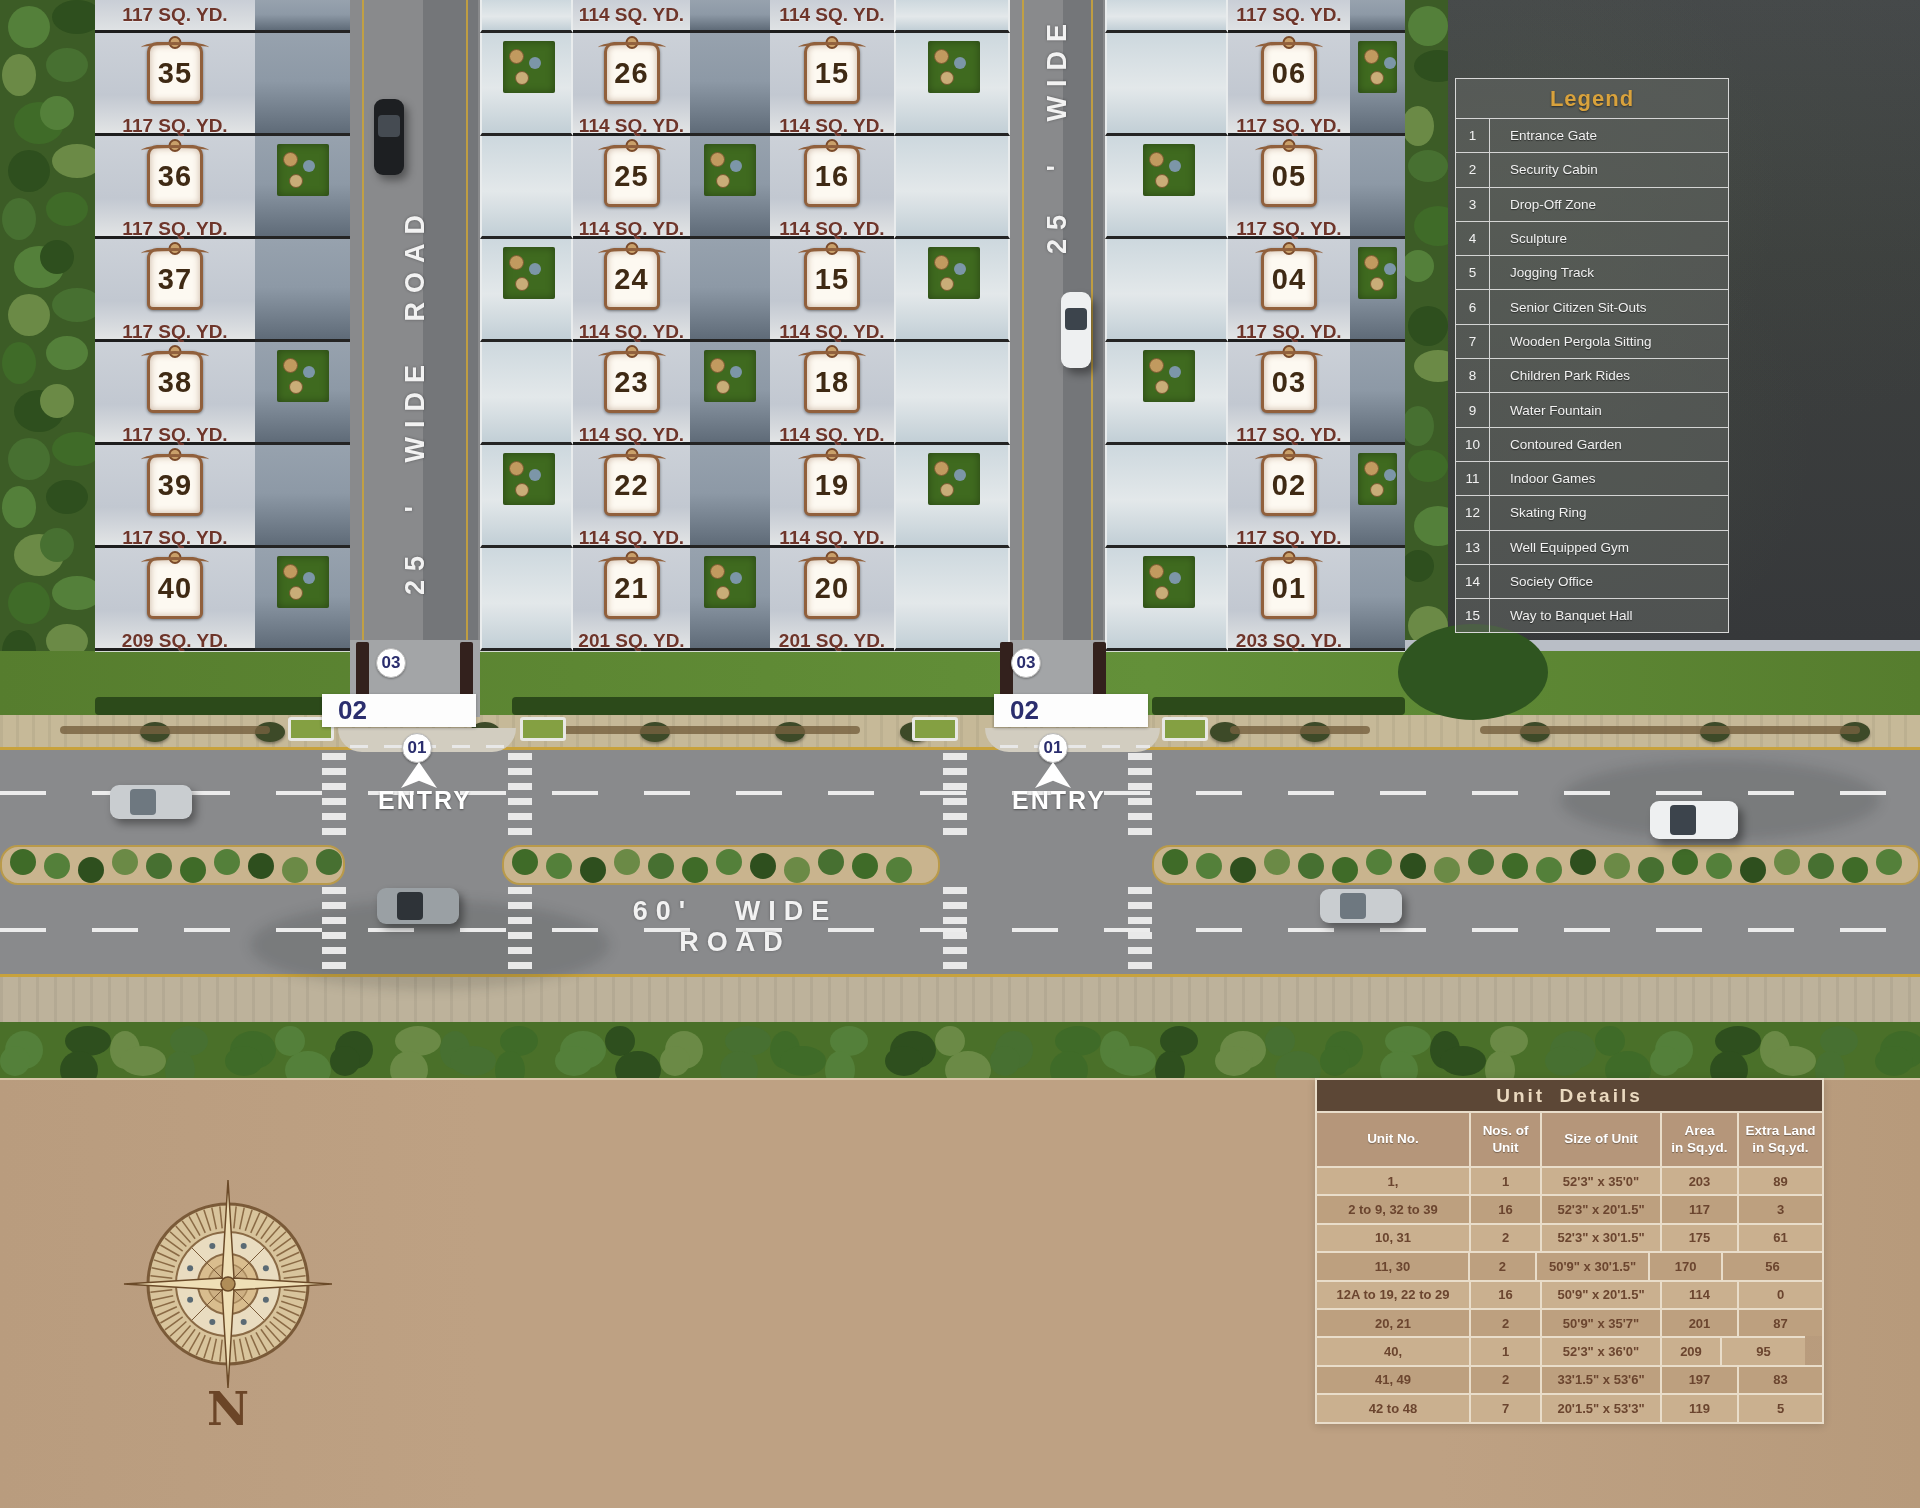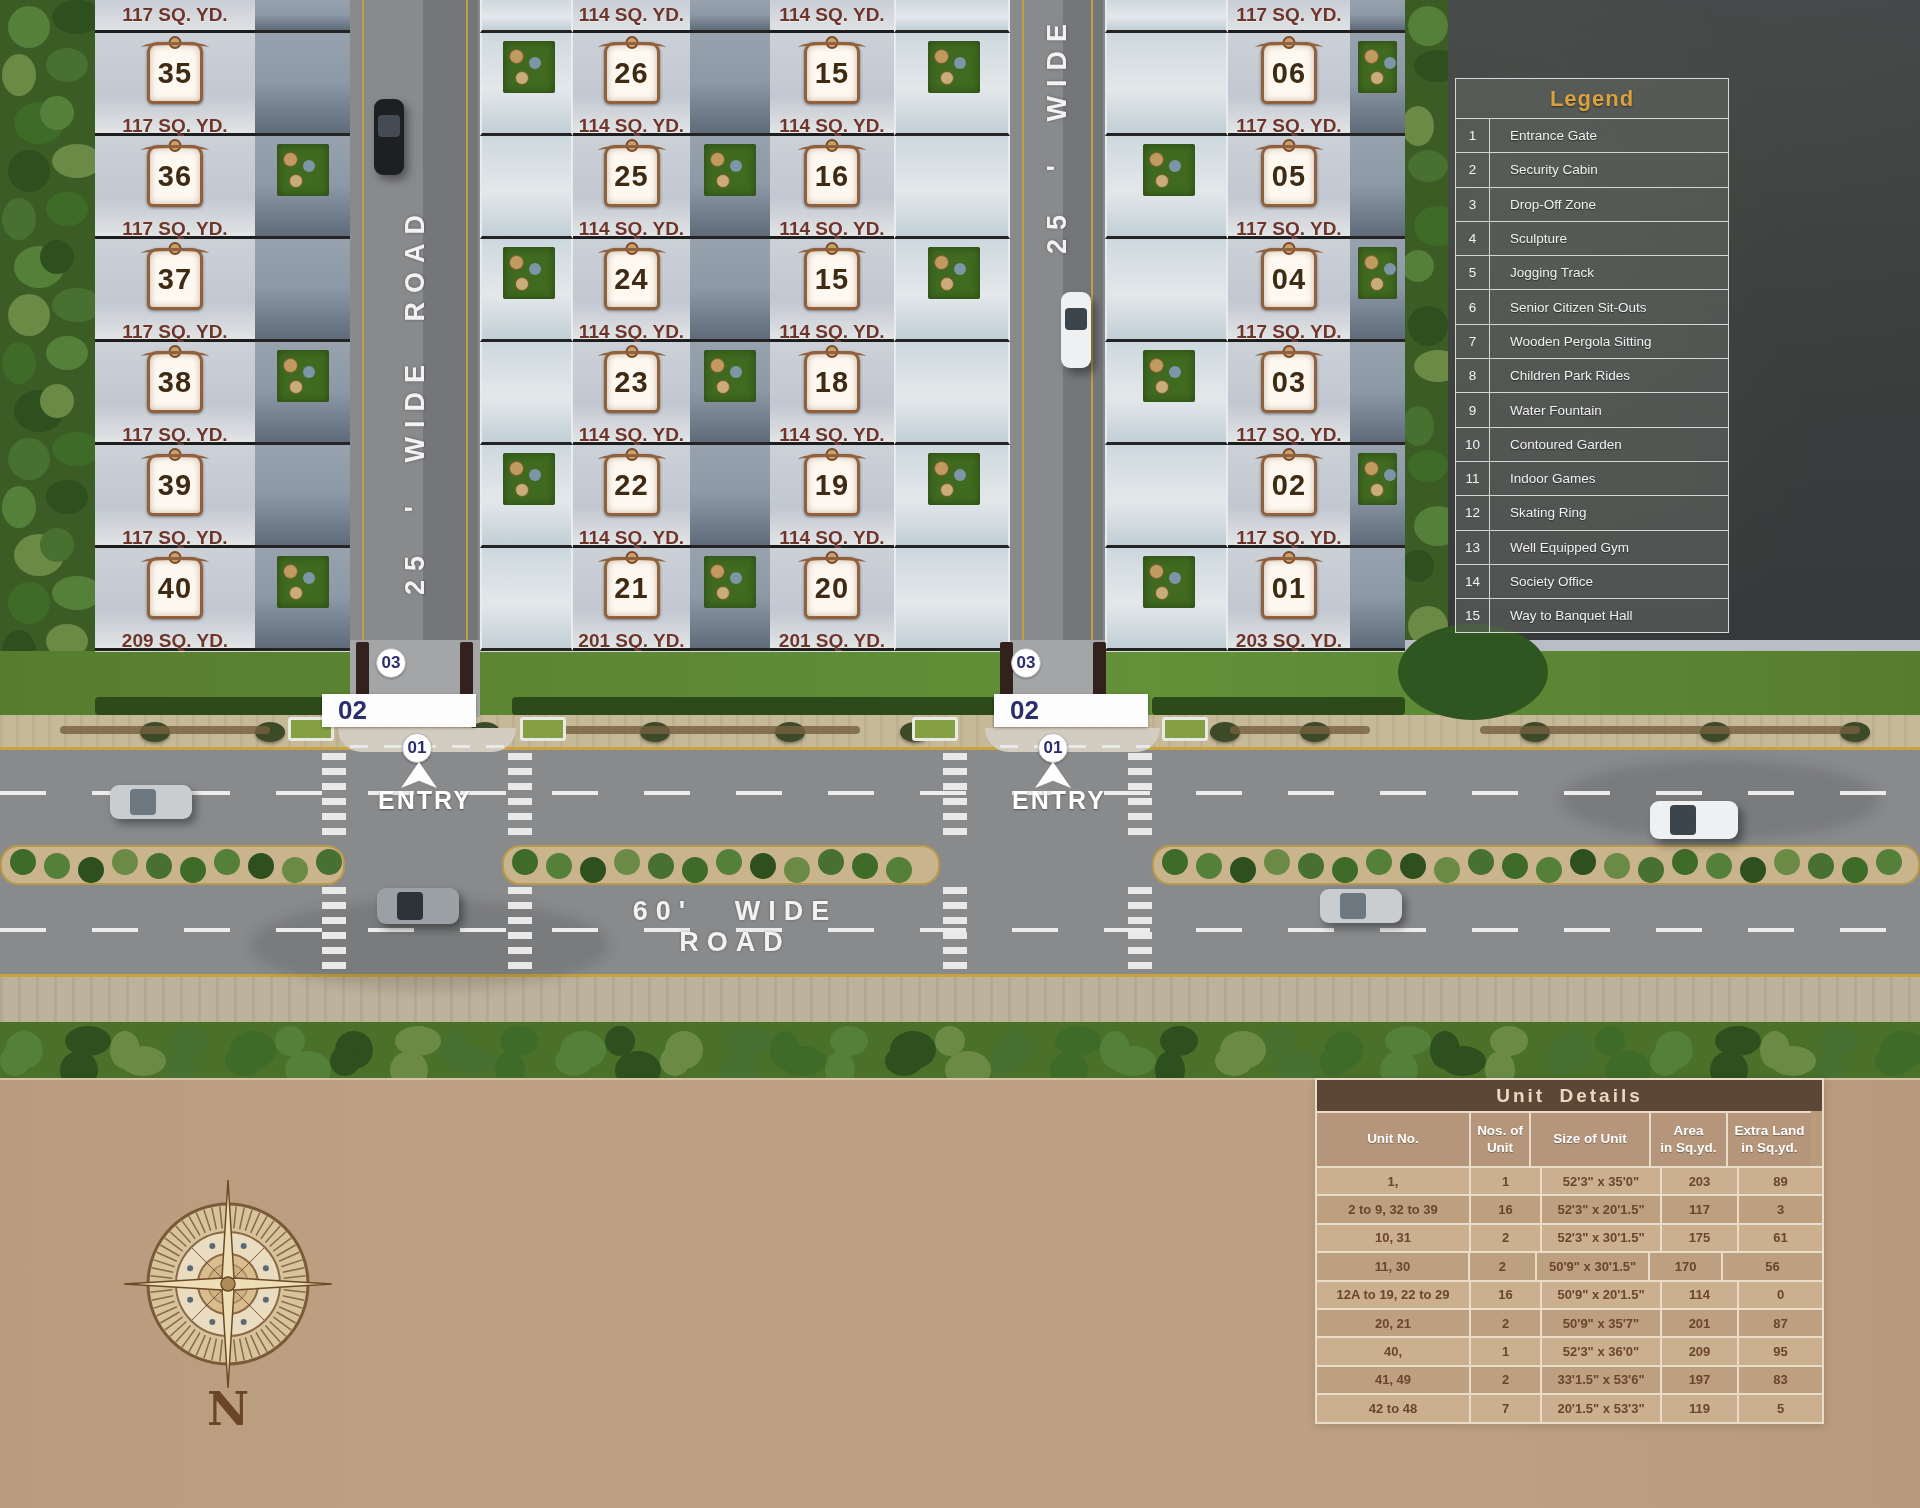--- a/index.html
+++ b/index.html
@@ -807,21 +807,21 @@
           <div class="legend-num">15</div>
           <div class="legend-label">Way to Banquet Hall</div>
         </div>
       </div>
   </div>
 
   <div class="unit-details">
     <div class="ud-title">Unit  Details</div>
     <div class="ud-row ud-head" id="ud-head">
         <div class="ud-cell" style="width: 154px;">Unit No.</div>
-        <div class="ud-cell" style="width: 60px;">Nos. of
+        <div class="ud-cell" style="width: 71px;">Nos. of
 Unit</div>
         <div class="ud-cell" style="width: 120px;">Size of Unit</div>
         <div class="ud-cell" style="width: 77px;">Area
 in Sq.yd.</div>
         <div class="ud-cell" style="width: 83px;">Extra Land
 in Sq.yd.</div>
       </div>
     <div id="ud-body">
         <div class="ud-row ud-data odd">
           <div class="ud-cell" style="width: 154px;">1,</div>
@@ -862,21 +862,21 @@
           <div class="ud-cell" style="width: 154px;">20, 21</div>
           <div class="ud-cell" style="width: 71px;">2</div>
           <div class="ud-cell" style="width: 120px;">50'9" x 35'7"</div>
           <div class="ud-cell" style="width: 77px;">201</div>
           <div class="ud-cell" style="width: 83px;">87</div>
         </div>
         <div class="ud-row ud-data odd">
           <div class="ud-cell" style="width: 154px;">40,</div>
           <div class="ud-cell" style="width: 71px;">1</div>
           <div class="ud-cell" style="width: 120px;">52'3" x 36'0"</div>
-          <div class="ud-cell" style="width: 77px;">209</div>
+          <div class="ud-cell" style="width: 60px;">209</div>
           <div class="ud-cell" style="width: 83px;">95</div>
         </div>
         <div class="ud-row ud-data even">
           <div class="ud-cell" style="width: 154px;">41, 49</div>
           <div class="ud-cell" style="width: 71px;">2</div>
           <div class="ud-cell" style="width: 120px;">33'1.5" x 53'6"</div>
           <div class="ud-cell" style="width: 77px;">197</div>
           <div class="ud-cell" style="width: 83px;">83</div>
         </div>
         <div class="ud-row ud-data odd">

